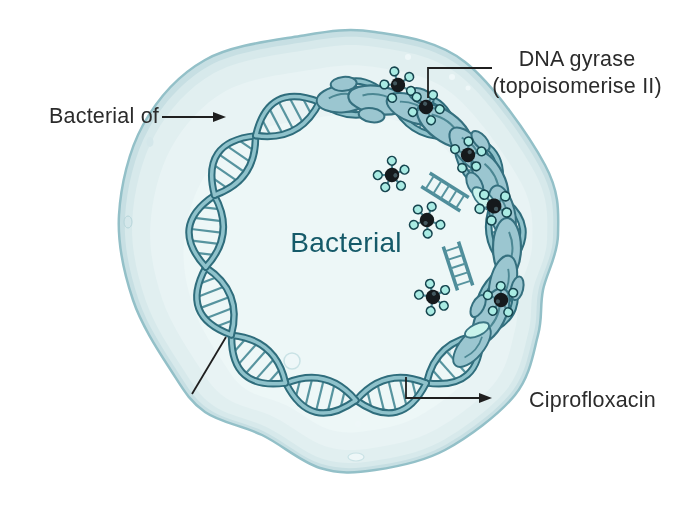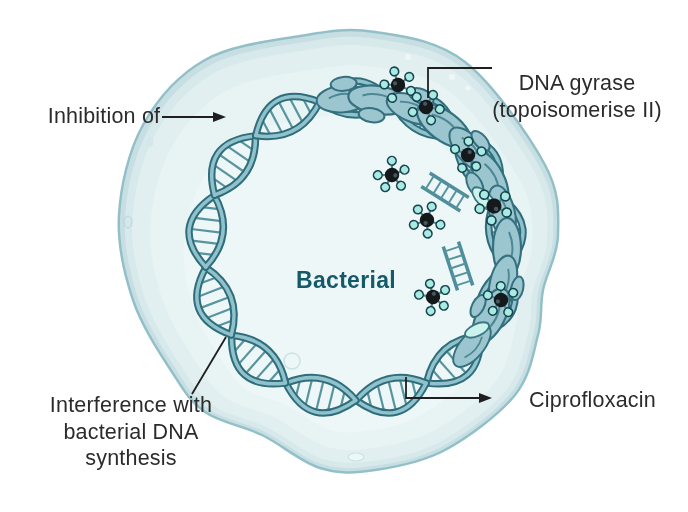--- a/index.html
+++ b/index.html
@@ -8,22 +8,22 @@
     background:#ffffff;
     font-family:"Liberation Sans", sans-serif;
   }
   #art{position:absolute;left:0;top:0;}
   .lbl{
     position:absolute;color:#2b2b2b;font-size:21.5px;line-height:27px;
     text-align:center;font-weight:400;letter-spacing:0.2px;
   }
   .lbl span{display:block;}
   .lbl-center{
-    position:absolute;color:#155a69;font-size:23px;line-height:29px;
-    text-align:center;font-weight:700;letter-spacing:0.3px;margin-top:38px;
+    position:absolute;color:#155a69;font-size:28px;line-height:29px;
+    text-align:center;font-weight:400;letter-spacing:0.3px;
   }
   .lbl-left{text-align:center;}
 </style>
 </head>
 <body>
 
 <div id="stage">
 
 <svg id="art" width="688" height="512" viewBox="0 0 688 512">
   <defs>
@@ -179,35 +179,30 @@
     <line x1="162" y1="117" x2="214" y2="117"></line>
     <polygon points="213,112 213,122 226,117" fill="#1f1f1f" stroke="none"></polygon>
     <path d="M492,68 L428,68 L428,98"></path>
     <line x1="192" y1="394" x2="226" y2="337"></line>
     <path d="M406,377 L406,398 L480,398"></path>
     <polygon points="479,393 479,403 492,398" fill="#1f1f1f" stroke="none"></polygon>
   </g>
 </svg>
 
 <div class="lbl" style="left:16px;top:103px;width:176px;">
-  <span>Inhibition of</span>
-</div>
-
-<div class="lbl" style="left:472px;top:46px;width:210px;margin-top:24px;">
+  <span>Bacterial of</span>
+</div>
+
+<div class="lbl" style="left:472px;top:46px;width:210px;">
   <span>DNA gyrase</span>
   <span>(topoisomerise II)</span>
 </div>
 
 <div class="lbl-center" style="left:268px;top:228px;width:156px;">
   <span style="display:block">Bacterial</span>
 </div>
 
-<div class="lbl" style="left:26px;top:392px;width:210px;line-height:26.5px;">
-  <span>Interference with</span>
-  <span>bacterial DNA</span>
-  <span>synthesis</span>
-</div>
 
 <div class="lbl lbl-left" style="left:505px;top:387px;width:175px;">
   <span>Ciprofloxacin</span>
 </div>
 
 </div>
 
 </body></html>

